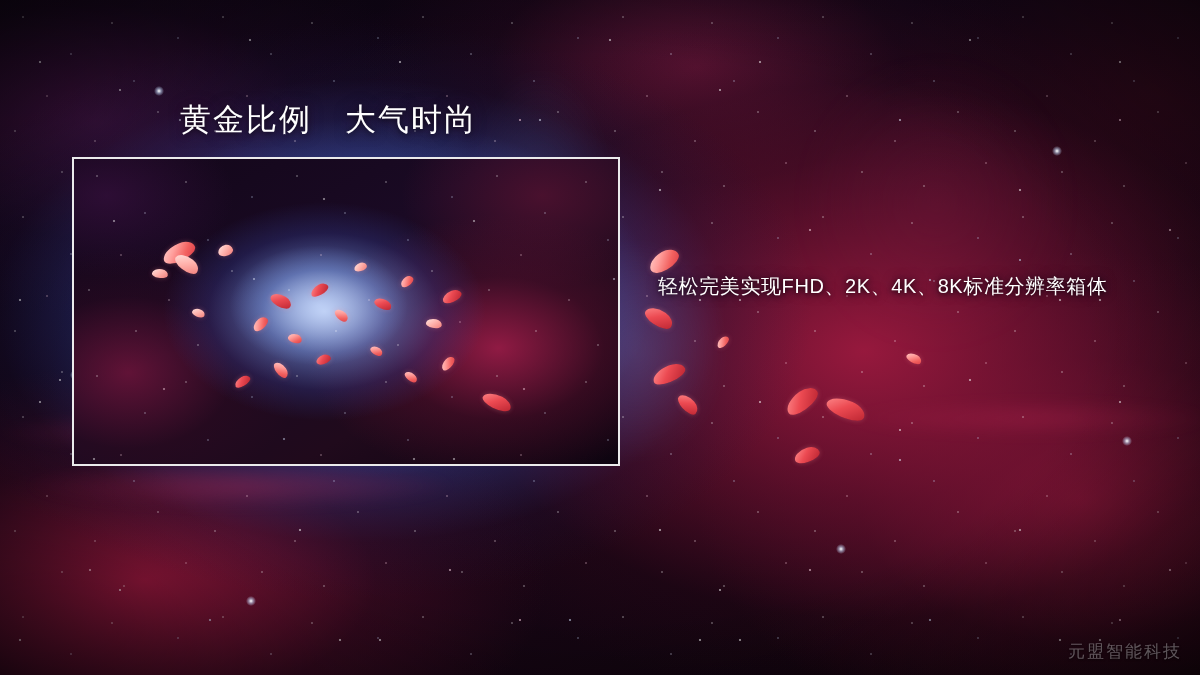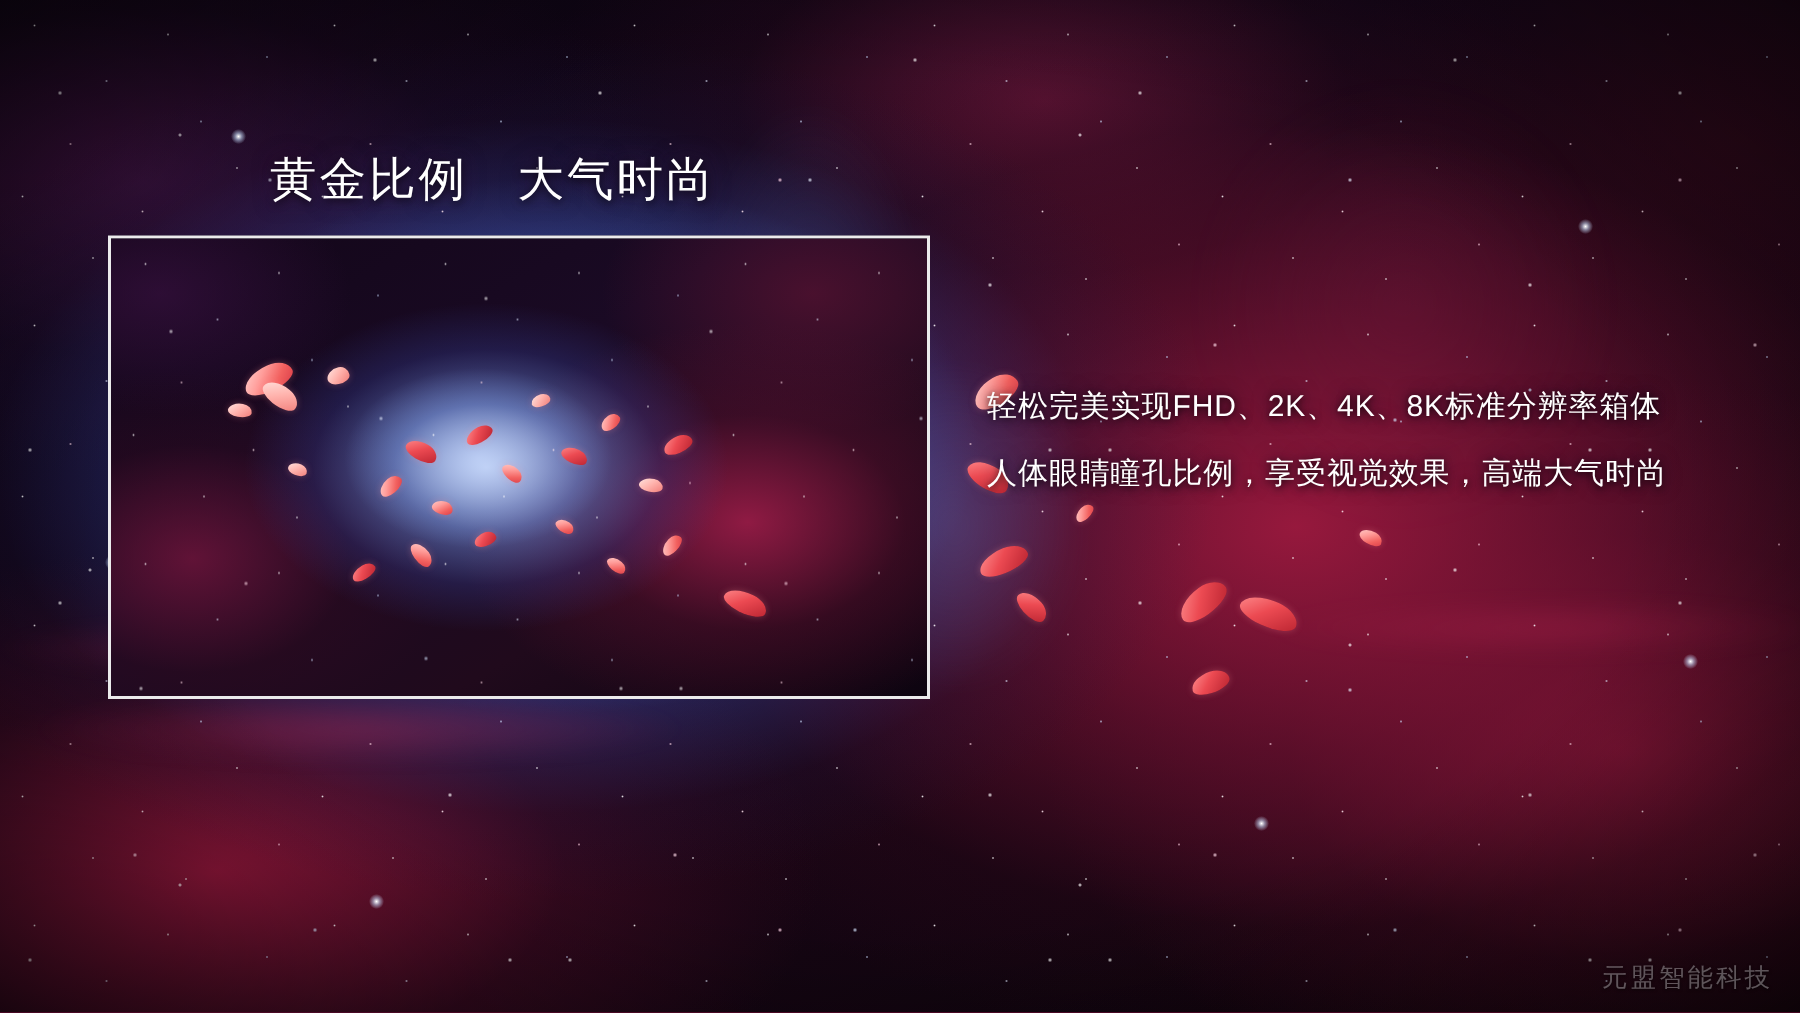--- a/index.html
+++ b/index.html
@@ -4,21 +4,21 @@
 <style>
   html,body{margin:0;padding:0;background:#000;}
   body{
     font-family:"Liberation Sans","DejaVu Sans",sans-serif;
     -webkit-font-smoothing:antialiased;
   }
   #slide{
     position:relative;
     width:1200px;height:675px;
     overflow:hidden;
-    background:#be185d;
+    background:#4c1d95;
   }
 
   
   .bg-layer{position:absolute;inset:0;pointer-events:none;}
 
   .bg-base{
     background:
       radial-gradient(ellipse 46% 52% at 30% 46%, rgba(72,104,200,0.95) 0%, rgba(50,70,160,0.55) 38%, rgba(24,24,70,0.18) 66%, rgba(0,0,0,0) 82%),
       radial-gradient(ellipse 30% 34% at 31% 44%, rgba(150,185,255,0.80) 0%, rgba(96,130,225,0.42) 42%, rgba(0,0,0,0) 78%),
       radial-gradient(ellipse 16% 18% at 30% 43%, rgba(225,238,255,0.70) 0%, rgba(160,195,255,0.30) 50%, rgba(0,0,0,0) 85%),
@@ -132,21 +132,21 @@
 
   
   #title{
     position:absolute;left:180px;top:101px;
     font-size:31px;line-height:38px;
     color:#ffffff;letter-spacing:2px;
     text-shadow:0 1px 6px rgba(0,0,0,.75),0 0 14px rgba(60,20,60,.6);
     white-space:nowrap;
   }
   #body-text{
-    position:absolute;left:658px;top:249px;
+    position:absolute;left:658px;top:264px;
     width:520px;
   }
   #body-text .line{
     font-size:20px;line-height:45px;
     color:#ffffff;letter-spacing:.6px;
     text-shadow:0 1px 5px rgba(0,0,0,.80),0 0 12px rgba(20,10,40,.65);
     white-space:nowrap;
   }
   #watermark{
     position:absolute;right:18px;bottom:12px;
@@ -211,18 +211,17 @@
   <div class="petal deep" style="left:652px;top:366px;width:34px;height:16px;transform:rotate(-22deg);"></div>
   <div class="petal deep" style="left:676px;top:398px;width:24px;height:13px;transform:rotate(48deg);"></div>
   <div class="petal deep" style="left:784px;top:392px;width:36px;height:18px;transform:rotate(-36deg);"></div>
   <div class="petal deep" style="left:826px;top:400px;width:40px;height:18px;transform:rotate(24deg);"></div>
   <div class="petal deep" style="left:794px;top:448px;width:26px;height:14px;transform:rotate(-18deg);"></div>
   <div class="petal" style="left:906px;top:354px;width:16px;height:9px;transform:rotate(30deg);"></div>
   <div class="petal" style="left:716px;top:338px;width:14px;height:8px;transform:rotate(-42deg);"></div>
 
   <div id="body-text">
     <div class="line">轻松完美实现FHD、2K、4K、8K标准分辨率箱体</div>
-    <div class="line">人体眼睛瞳孔比例，享受视觉效果，高端大气时尚</div>
   </div>
 
   <div id="watermark">元盟智能科技</div>
 
 </div>
 
 </body></html>

